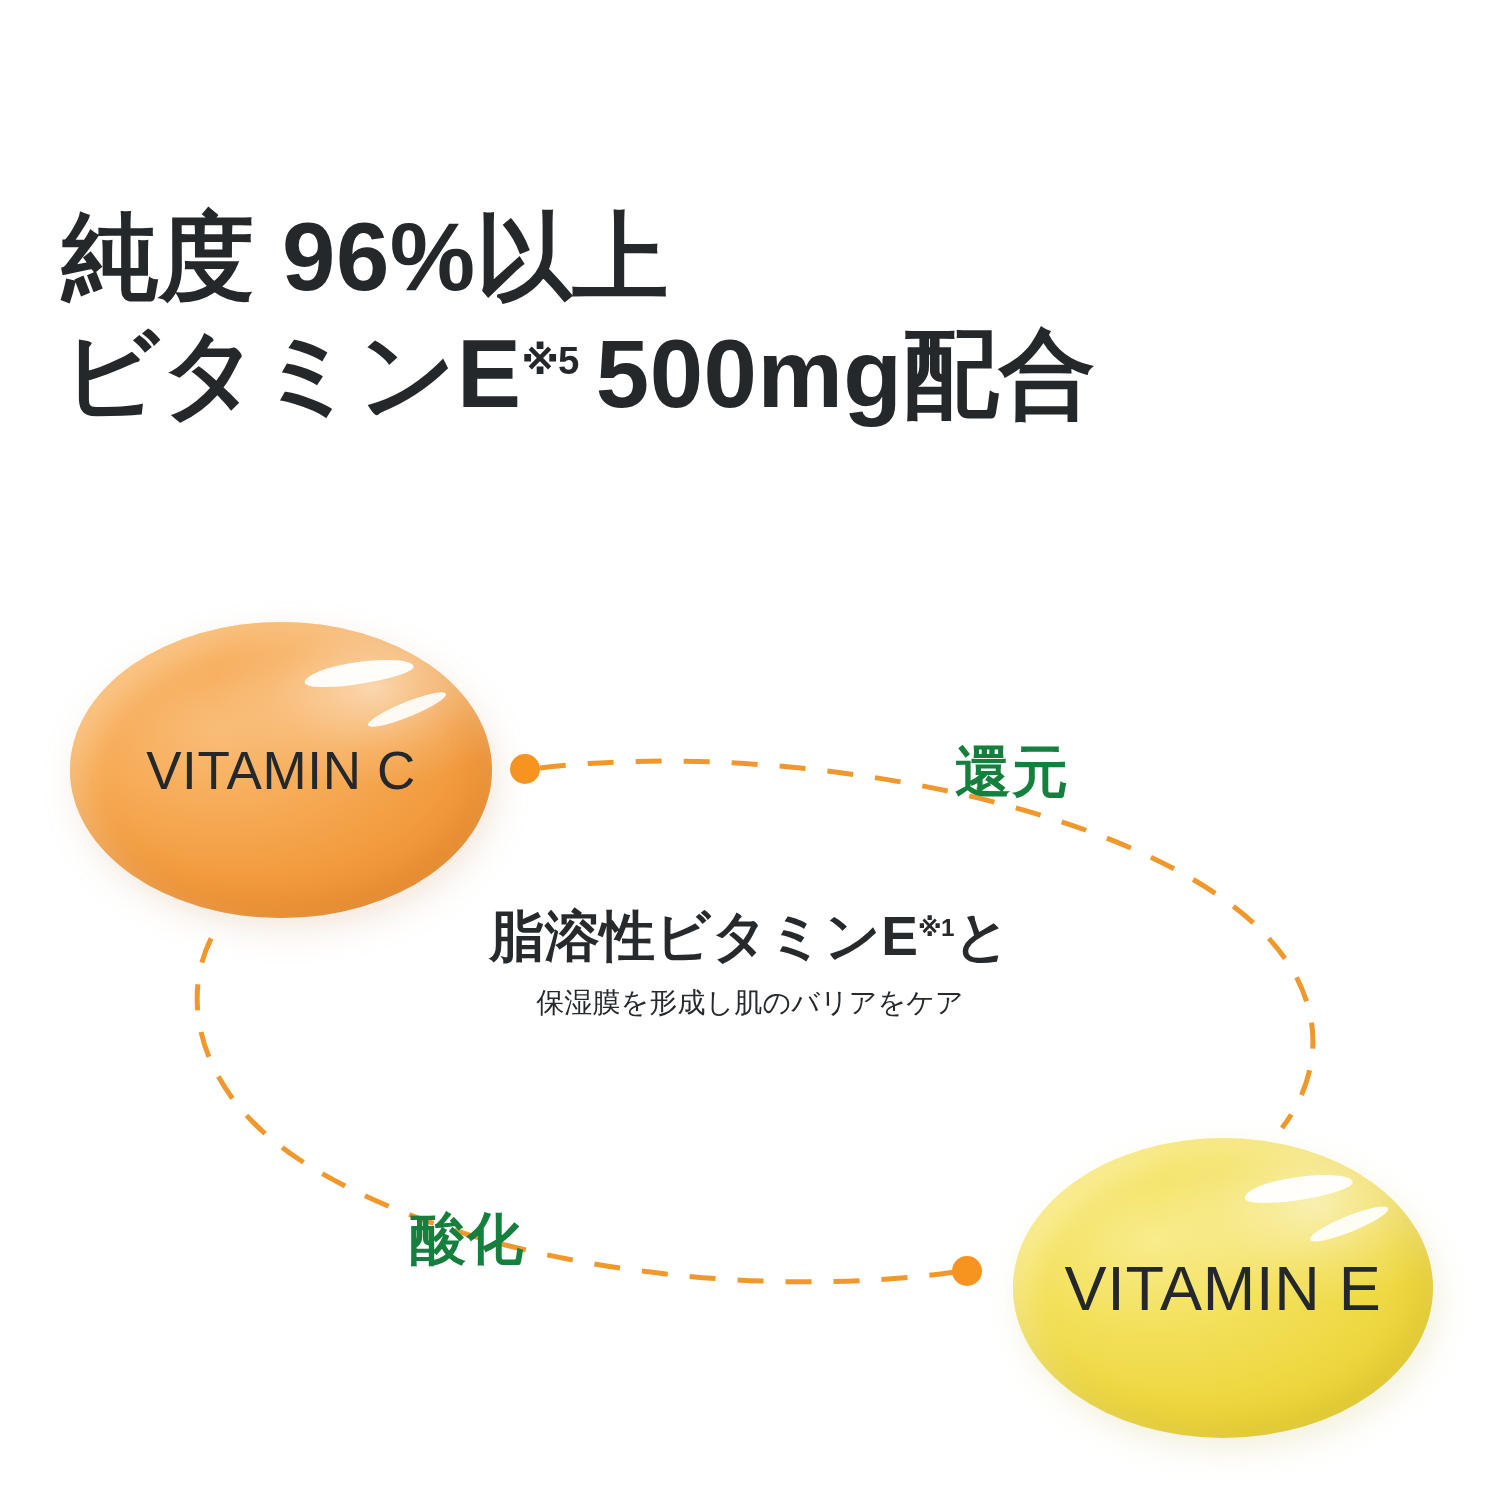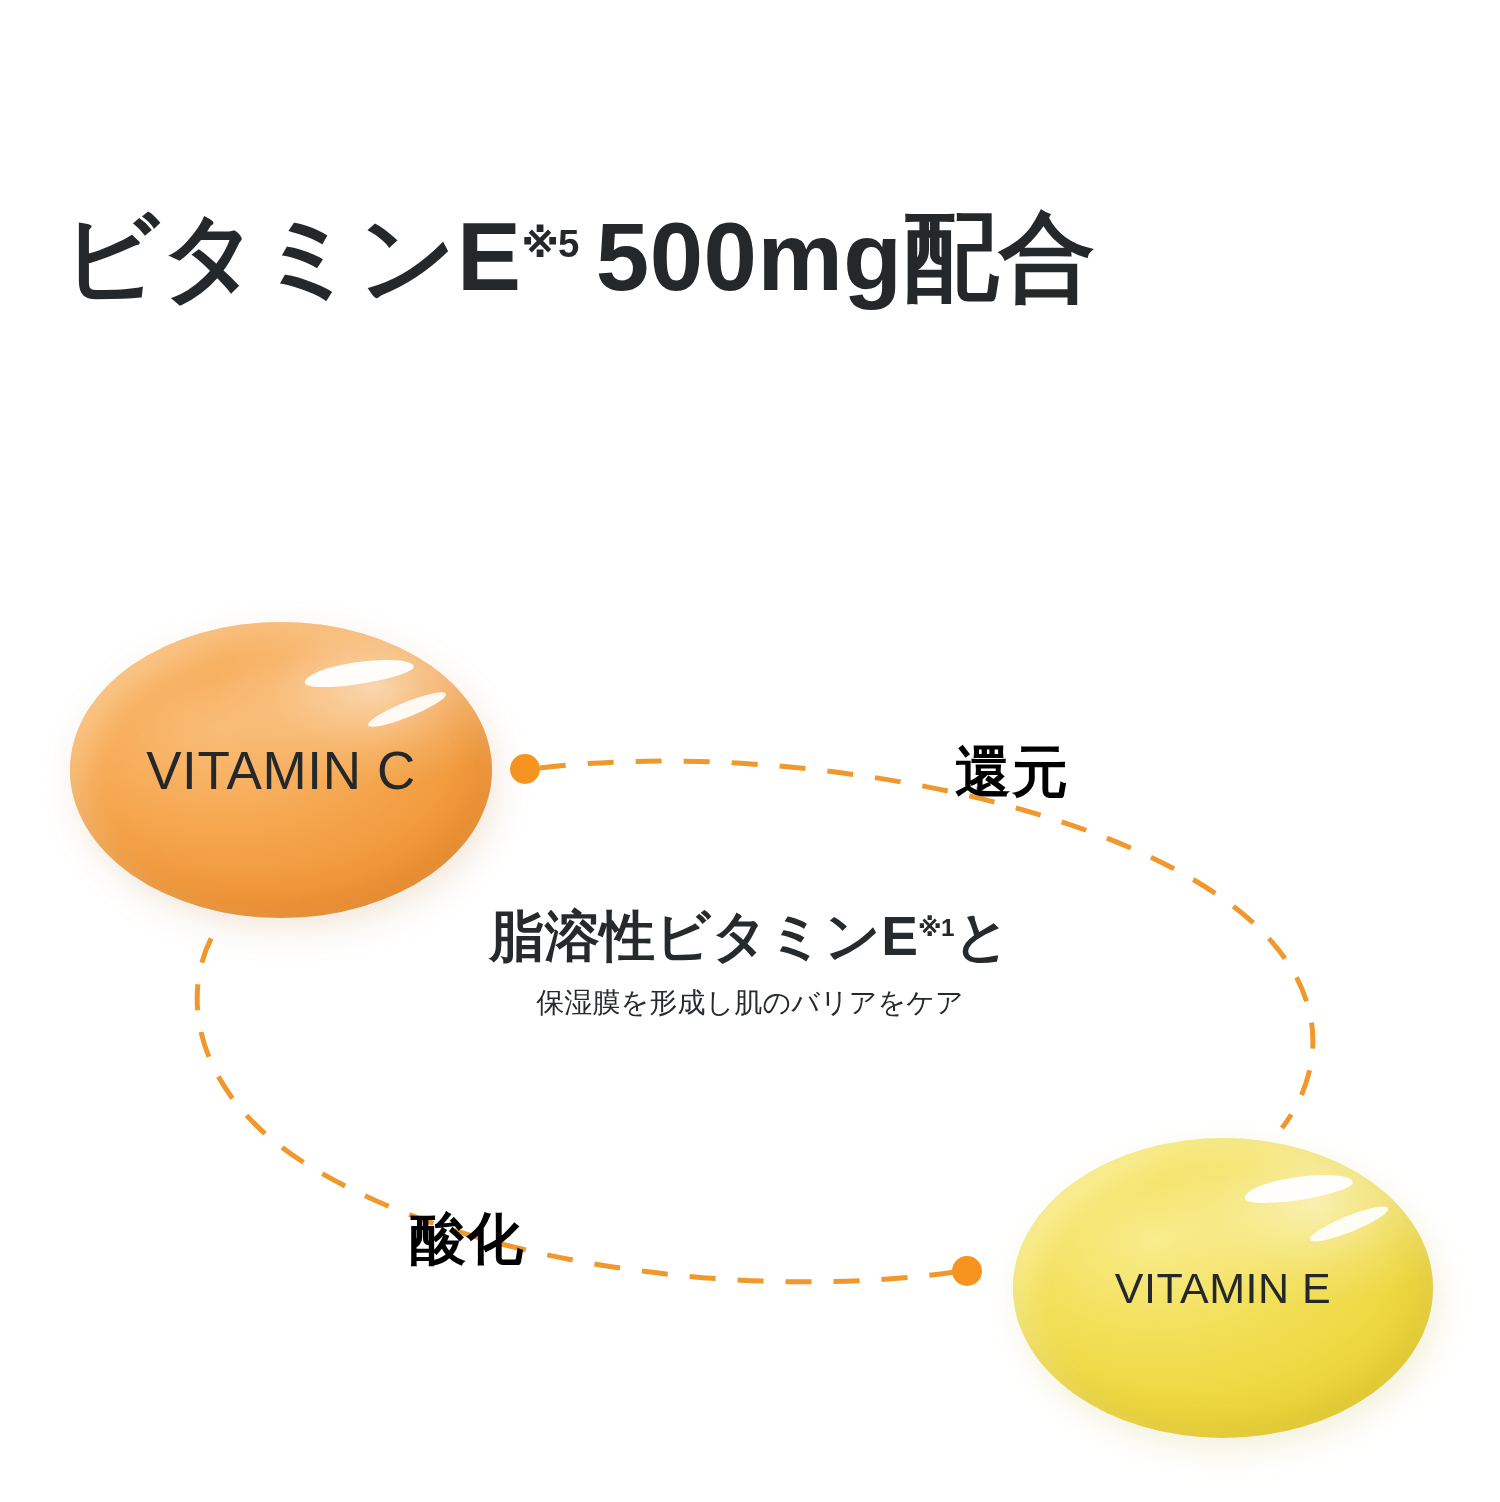--- a/index.html
+++ b/index.html
@@ -123,21 +123,21 @@
   }
   #capsule-e .rim {
     position: absolute;
     inset: 0;
     border-radius: 50%;
     box-shadow:
       inset -10px -14px 28px rgba(200,172,32,0.30),
       inset 12px 14px 30px rgba(255,250,200,0.55);
   }
   #capsule-e .label {
-    font-size: 43px;
+    font-size: 63px;
   }
 
   
   .spec-a, .spec-b {
     position: absolute;
     background: #ffffff;
     z-index: 3;
   }
   #capsule-c .spec-a {
     left: 55.5%;
@@ -204,41 +204,42 @@
     font-size: 0.44em;
     vertical-align: super;
     line-height: 0;
     font-weight: 700;
     letter-spacing: -0.02em;
   }
 
   
   .arc-label {
     position: absolute;
-    color: #000000;
+    color: #15803d;
     font-weight: 700;
     font-size: 56px;
     letter-spacing: 0.02em;
     white-space: nowrap;
   }
   #label-kangen {
     left: 955px;
     top: 735px;
   }
   #label-sanka {
     left: 410px;
     top: 1202px;
   }
 </style>
 </head>
 <body>
 
 <div id="stage">
 
   <div class="headline">
+    <span class="hl-line">純度 96%以上</span>
     <span class="hl-line"><span>ビタミンE</span><span class="sup">※5</span><span class="gap"></span><span>500mg配合</span></span>
   </div>
 
   <svg id="connectors" viewBox="0 0 1500 1502">
 
     <path d="M 540 768 C 760 742 1070 790 1225 900 C 1330 975 1330 1065 1282 1128" fill="none" stroke="#f0982c" stroke-width="5" stroke-dasharray="26 22" stroke-linecap="butt"></path>
 
     <path d="M 955 1272 C 760 1300 470 1270 300 1160 C 192 1090 178 990 217 928" fill="none" stroke="#f0982c" stroke-width="5" stroke-dasharray="26 22" stroke-linecap="butt"></path>
 
     <circle cx="525" cy="769" r="15" fill="#f79420"></circle>

